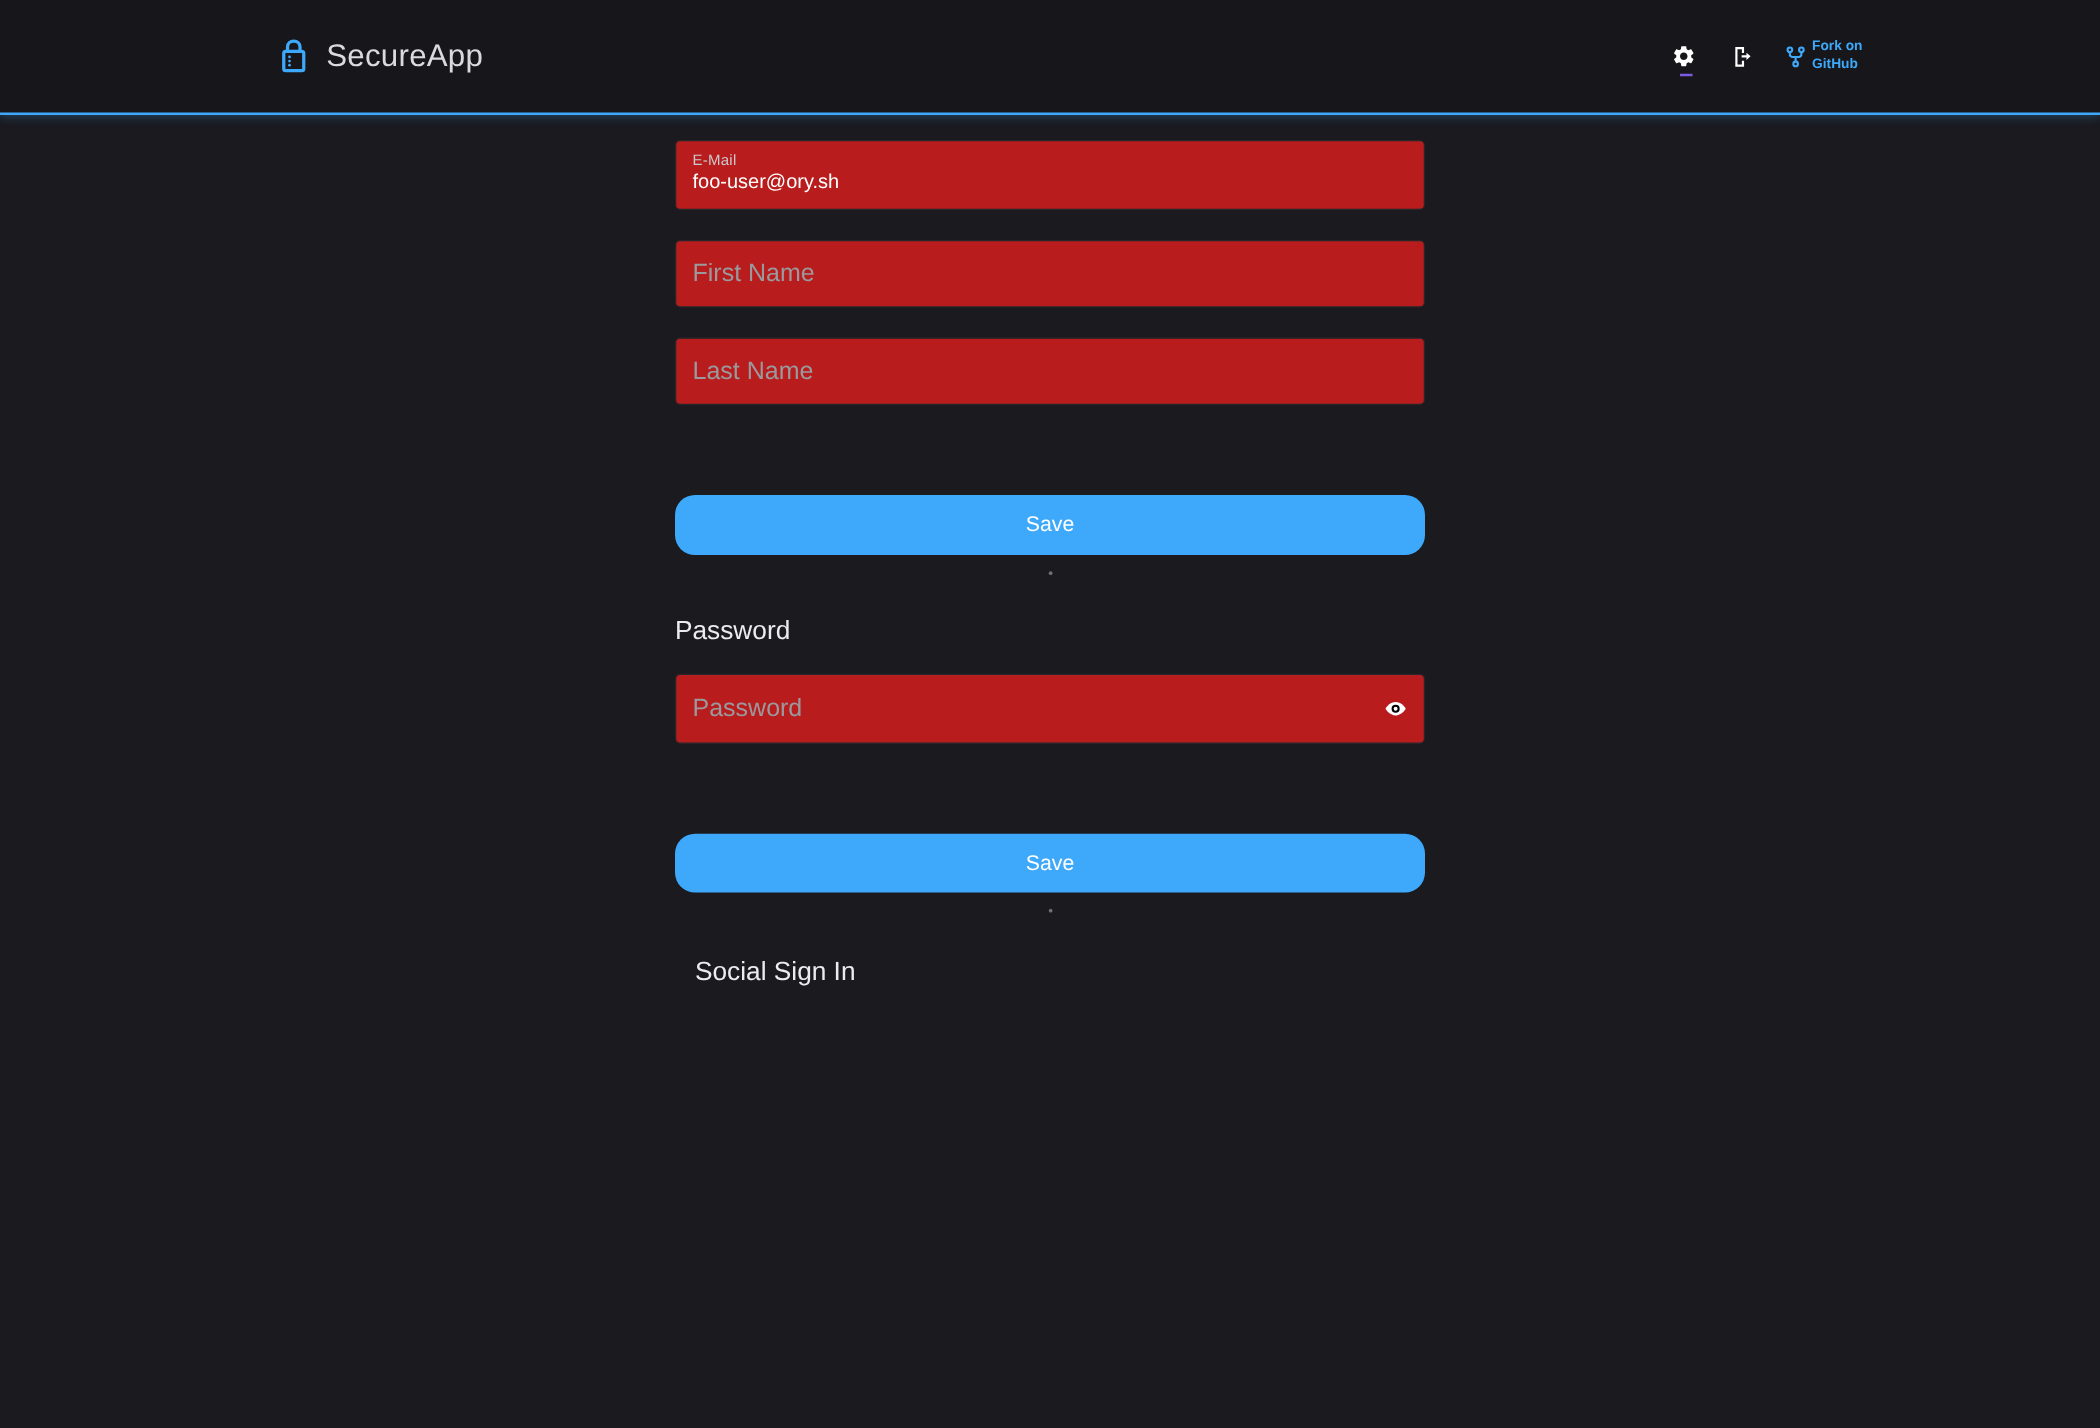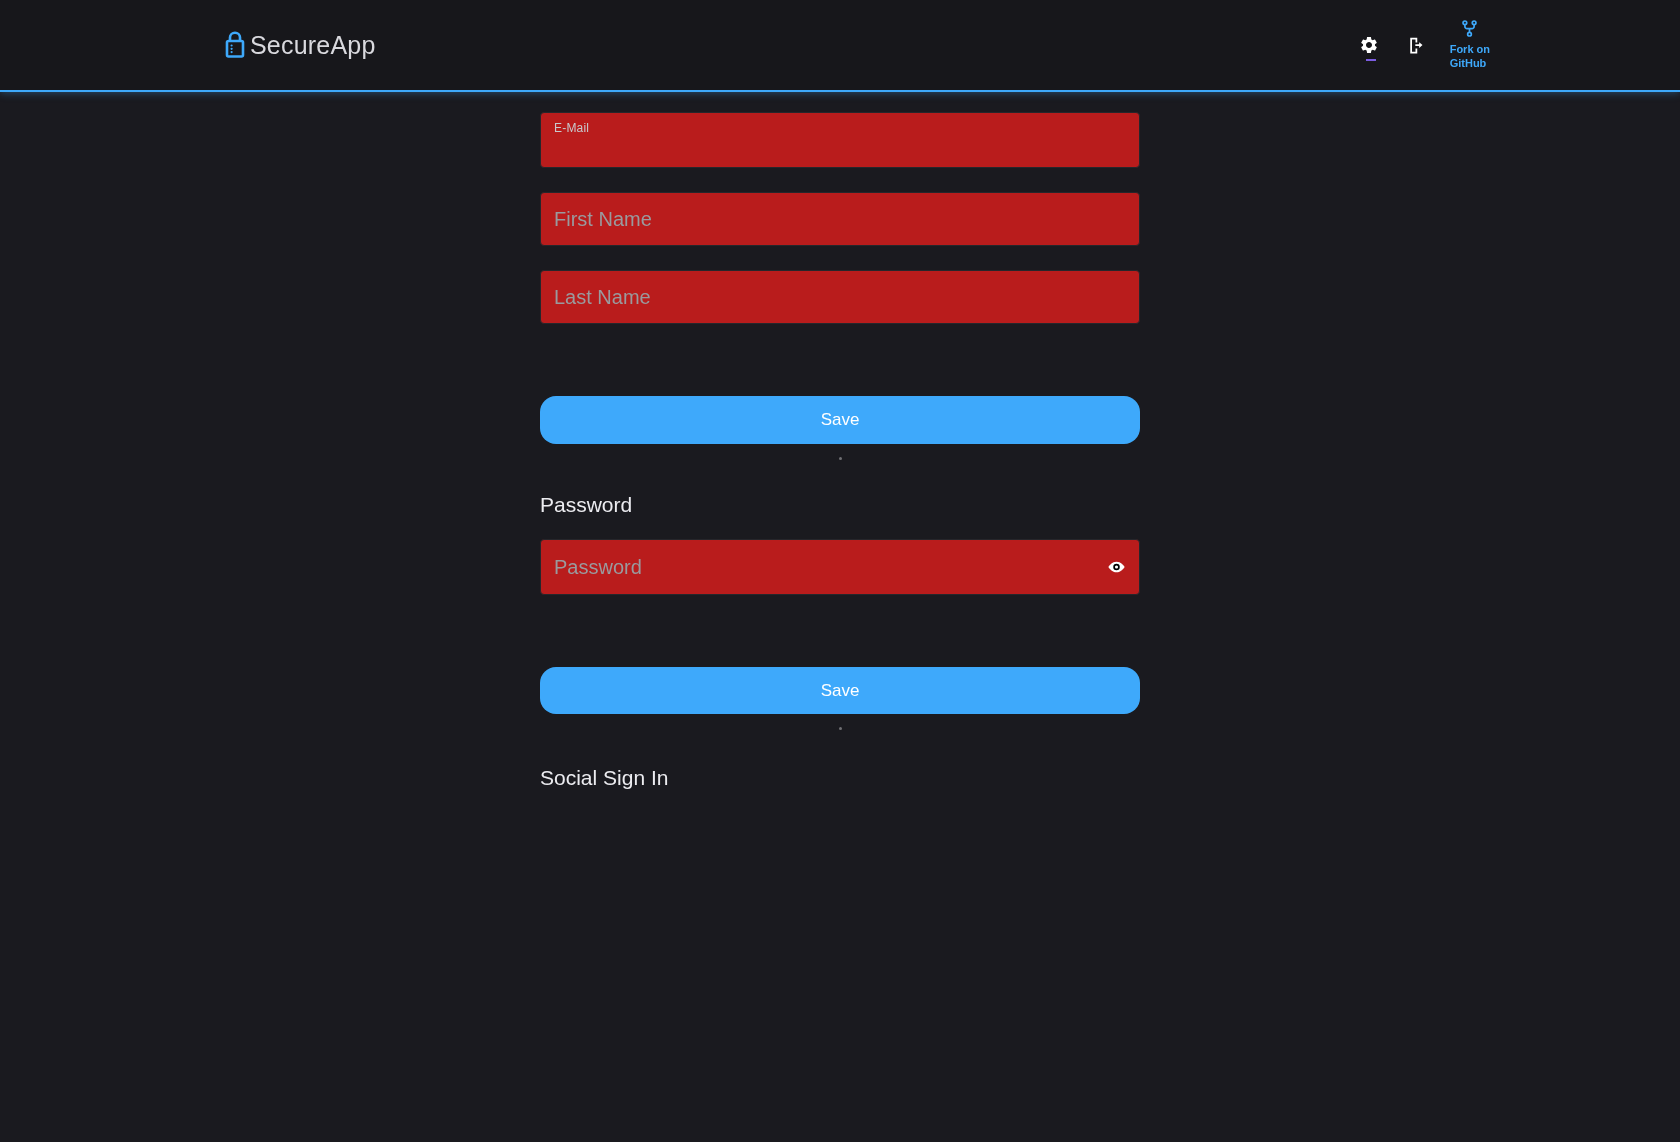--- a/index.html
+++ b/index.html
@@ -14,45 +14,45 @@
   .header {
     height: 92px;
     background: #17171b;
     border-bottom: 2px solid #3ea9fb;
     box-shadow: 0 1px 8px rgba(62,169,251,0.35);
     display: flex;
     align-items: center;
     justify-content: space-between;
     padding: 0 190px 0 224px;
   }
-  .brand { display: flex; align-items: center; gap: 4px; cursor: default; }
+  .brand { display: flex; align-items: center; gap: 15px; cursor: default; }
   .brand-title { font-size: 25px; color: #d9d9de; letter-spacing: 0.2px; }
   .header-right { display: flex; align-items: center; gap: 22px; }
   .icon-btn {
     background: none; border: none; cursor: pointer;
     display: flex; align-items: center; justify-content: center;
     position: relative; padding: 2px;
   }
   .cursor-dash {
     position: absolute; left: 9px; bottom: -4px;
     width: 10px; height: 2px; background: #7b5ce0;
   }
   .fork-link {
     display: flex; align-items: center; gap: 5px;
-    color: #3ea9fb; text-decoration: none; cursor: pointer; flex-direction: column;
+    color: #3ea9fb; text-decoration: none; cursor: pointer;
   }
   .fork-text { display: flex; flex-direction: column; font-size: 11px; font-weight: bold; line-height: 1.25; }
 
   
   .main { width: 600px; margin: 0 auto; }
   .page-title { margin-top: 94px; font-size: 40px; font-weight: 400; color: #ececf0; }
   .section-heading { font-size: 21px; font-weight: 400; color: #ececf0; }
   .h-profile  { margin-top: 54px; }
   .h-password { margin-top: 33px; }
-  .h-social   { margin-top: 36px; }
+  .h-social   { margin-top: 36px; margin-left: 16px; }
 
   .field-box {
     background: #b91c1c;
     border: 1px solid #26262b;
     border-radius: 4px;
     width: 100%;
   }
   .email-box { margin-top: 20px; height: 56px; padding: 8px 13px 0 13px; }
   .email-label { display: block; font-size: 12px; color: #c9c9cd; letter-spacing: 0.2px; }
   .email-input {
@@ -146,20 +146,21 @@
   </div>
 </div>
 
 <div class="main">
 
 
   
 
   <div class="field-box email-box">
     <span class="email-label">E-Mail</span>
+    <input class="email-input" type="text" value="foo-user@ory.sh" style="">
   </div>
 
   <input class="field-box text-input" type="text" placeholder="First Name" style="">
 
   <input class="field-box text-input" type="text" placeholder="Last Name" style="">
 
   <button class="primary-btn save-btn-1">Save</button>
 
   <div class="form-dot"></div>
 

